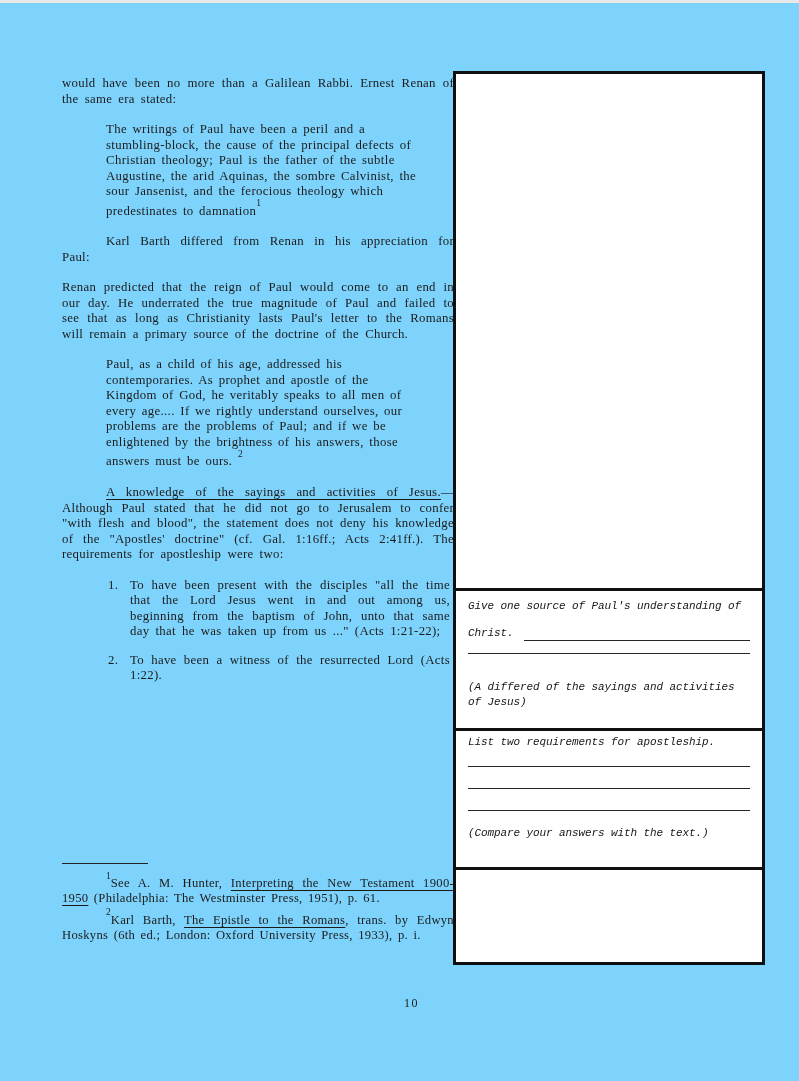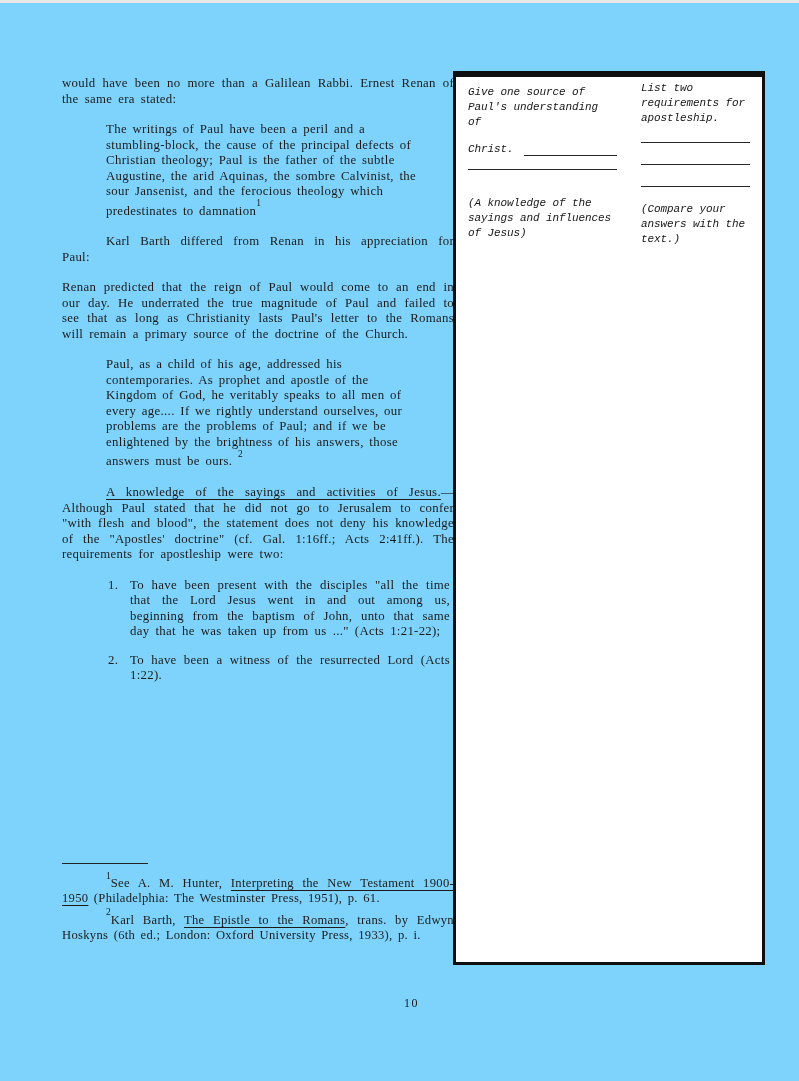--- a/index.html
+++ b/index.html
@@ -26,32 +26,32 @@
     position:absolute; left:62px; top:860px; width:392px;
     font-family:"Liberation Serif", serif; font-size:12.6px; line-height:15.3px;
     letter-spacing:0.3px; word-spacing:2px; text-align:justify;
   }
   .fn-rule { width:86px; border-top:1.6px solid #222; margin:0 0 8px 0; }
   .fn { margin:0 0 2px 0; text-indent:44px; }
   
   .answer-box {
     position:absolute; left:453px; top:68px; width:312px; height:894px;
     border:3px solid #0f0f0f; box-sizing:border-box;
-    display:flex; flex-direction:row; background:#fff;
+    display:flex; flex-direction:column; background:#fff;
   }
   .sec { box-sizing:border-box; }
   .sec-empty-top { height:514px; }
   .sec-q1 { height:140px; border-top:3px solid #0f0f0f; padding:8px 12px 0 12px; }
   .sec-q2 { height:139px; border-top:3px solid #0f0f0f; padding:4px 12px 0 12px; }
   .sec-empty-bottom { flex:1; border-top:3px solid #0f0f0f; }
   .sb-text {
     font-family:"Liberation Mono", monospace; font-style:italic;
     font-size:11px; line-height:15px; letter-spacing:-0.1px; color:#141414;
   }
-  .q1-line2 { display:flex; margin-top:12px; }
+  .q1-line2 { display:flex; align-items:flex-end; margin-top:12px; }
   .blank { border-bottom:1.6px solid #262626; }
   .blank-inline { flex:1; margin-left:10px; height:13px; }
   .blank-full { height:0; margin-top:12px; }
   .q1-answer { margin-top:26px; }
   .q2-blank1 { margin-top:16px; }
   .q2-blank  { margin-top:21px; }
   .q2-note   { margin-top:15px; }
   
   .page-num {
     position:absolute; left:404px; top:993px; width:30px; 
@@ -96,21 +96,21 @@
   <div class="answer-box">
     <div class="sec sec-empty-top"></div>
 
     <div class="sec sec-q1 sb-text">
       <div>Give one source of Paul's understanding of</div>
       <div class="q1-line2">
         <span>Christ.</span>
         <span class="blank blank-inline"></span>
       </div>
       <div class="blank blank-full"></div>
-      <div class="q1-answer">(A knowledge of the sayings and influences  of Jesus)</div>
+      <div class="q1-answer">(A differed of the sayings and activities  of Jesus)</div>
     </div>
 
     <div class="sec sec-q2 sb-text">
       <div>List two requirements for apostleship.</div>
       <div class="blank blank-full q2-blank1"></div>
       <div class="blank blank-full q2-blank"></div>
       <div class="blank blank-full q2-blank"></div>
       <div class="q2-note">(Compare your answers with the text.)</div>
     </div>
 

